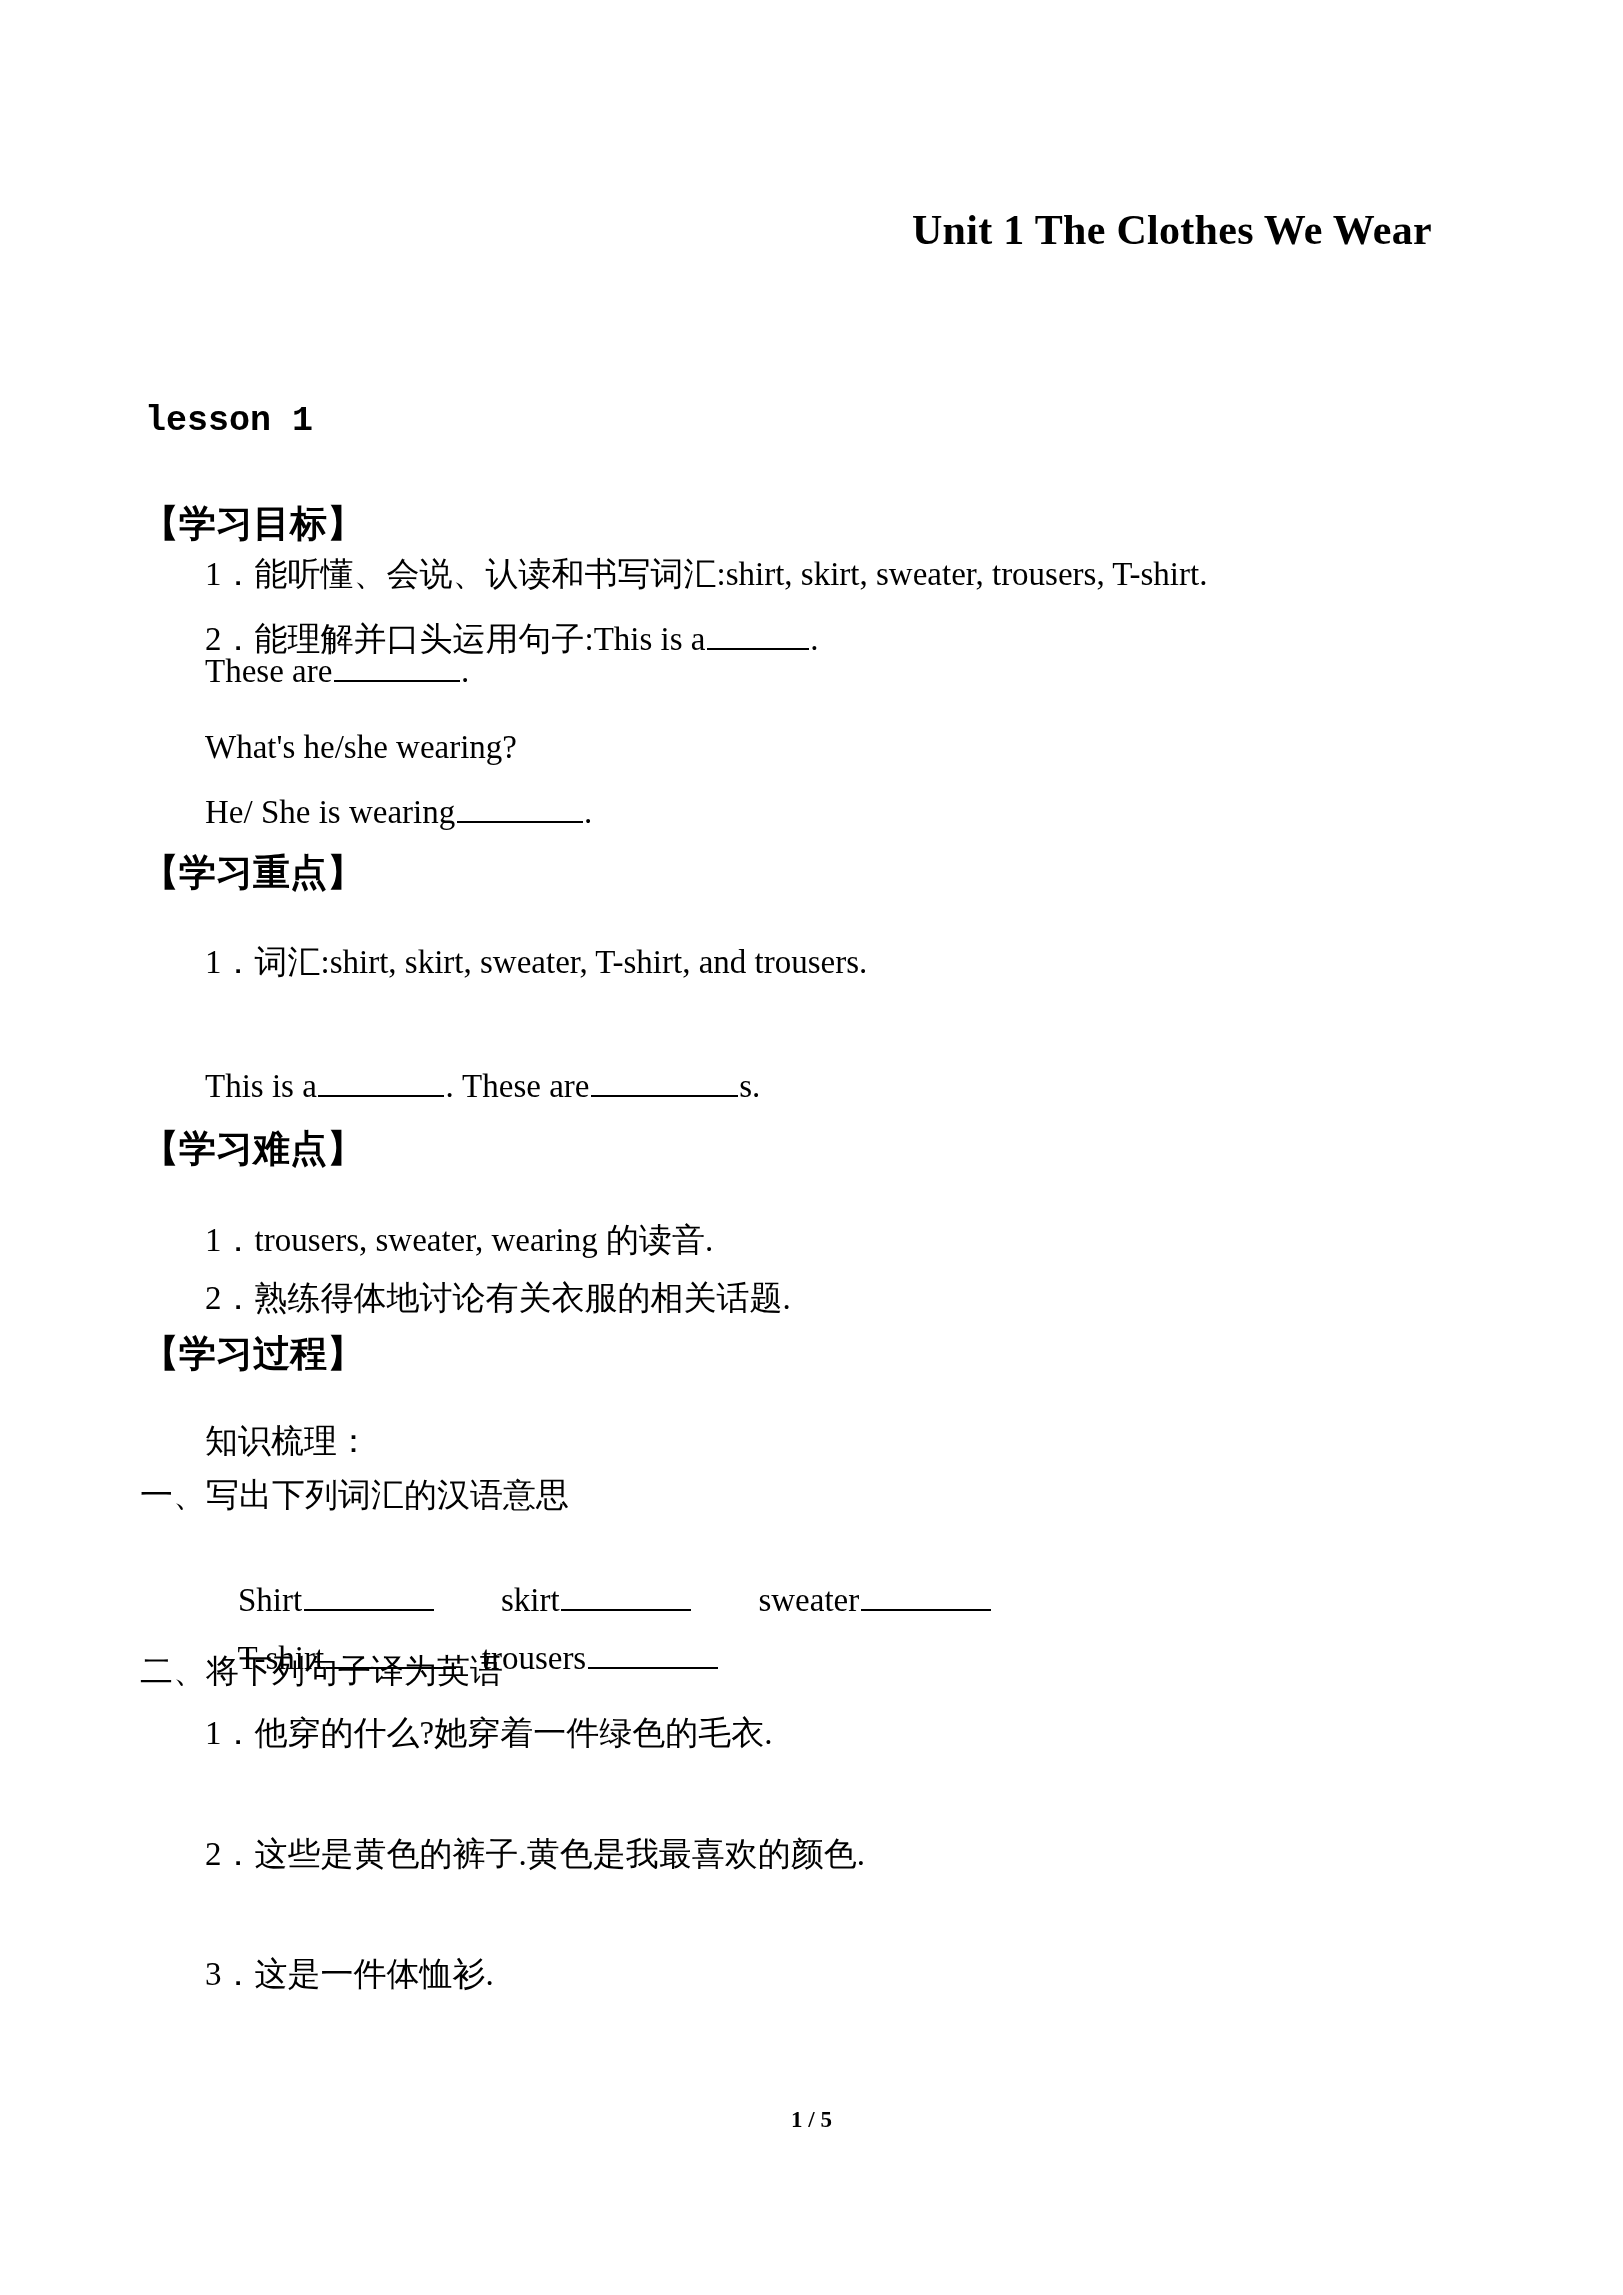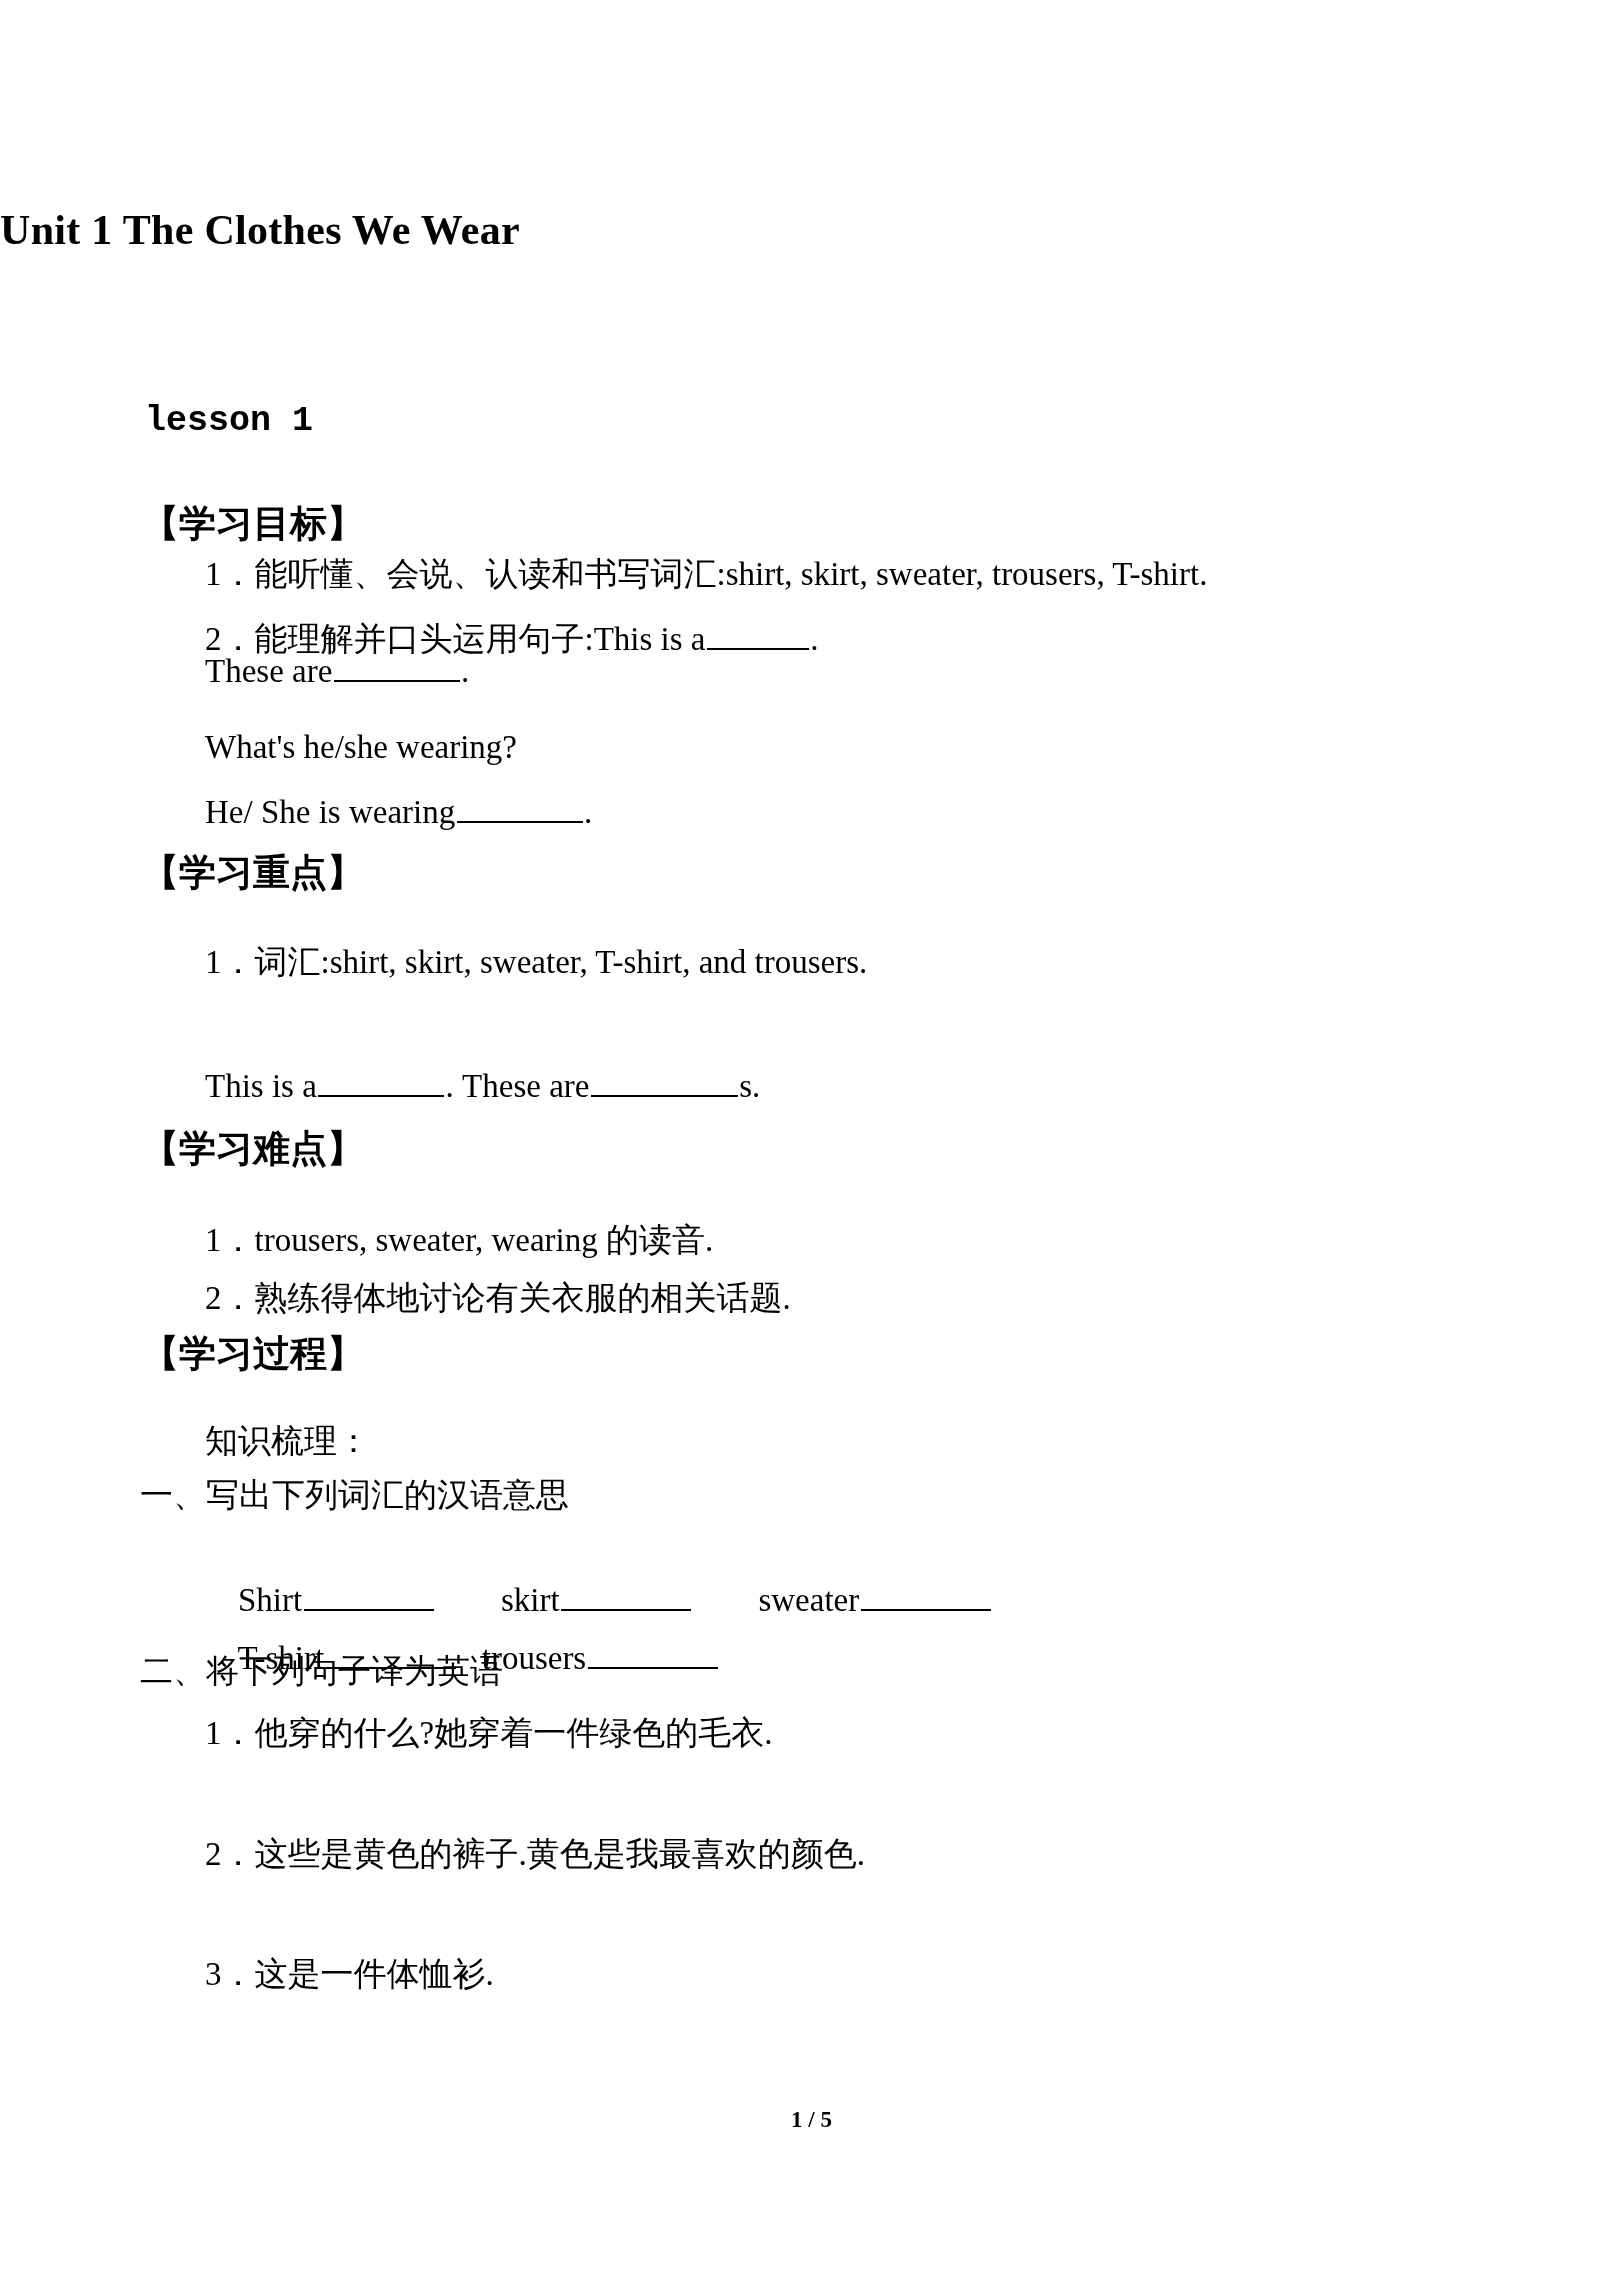--- a/index.html
+++ b/index.html
@@ -18,21 +18,21 @@
     background: #ffffff;
     overflow: hidden;
     box-sizing: border-box;
   }
   
   .doc-title {
     position: absolute;
     top: 205px;
     left: 0;
     width: 1432px;
-    text-align: left;
+    text-align: right;
     font-size: 42px;
     font-weight: bold;
     letter-spacing: 0.3px;
     line-height: 1.2;
   }
   
   .blk {
     position: absolute;
     font-size: 34px;
     line-height: 1.0;

